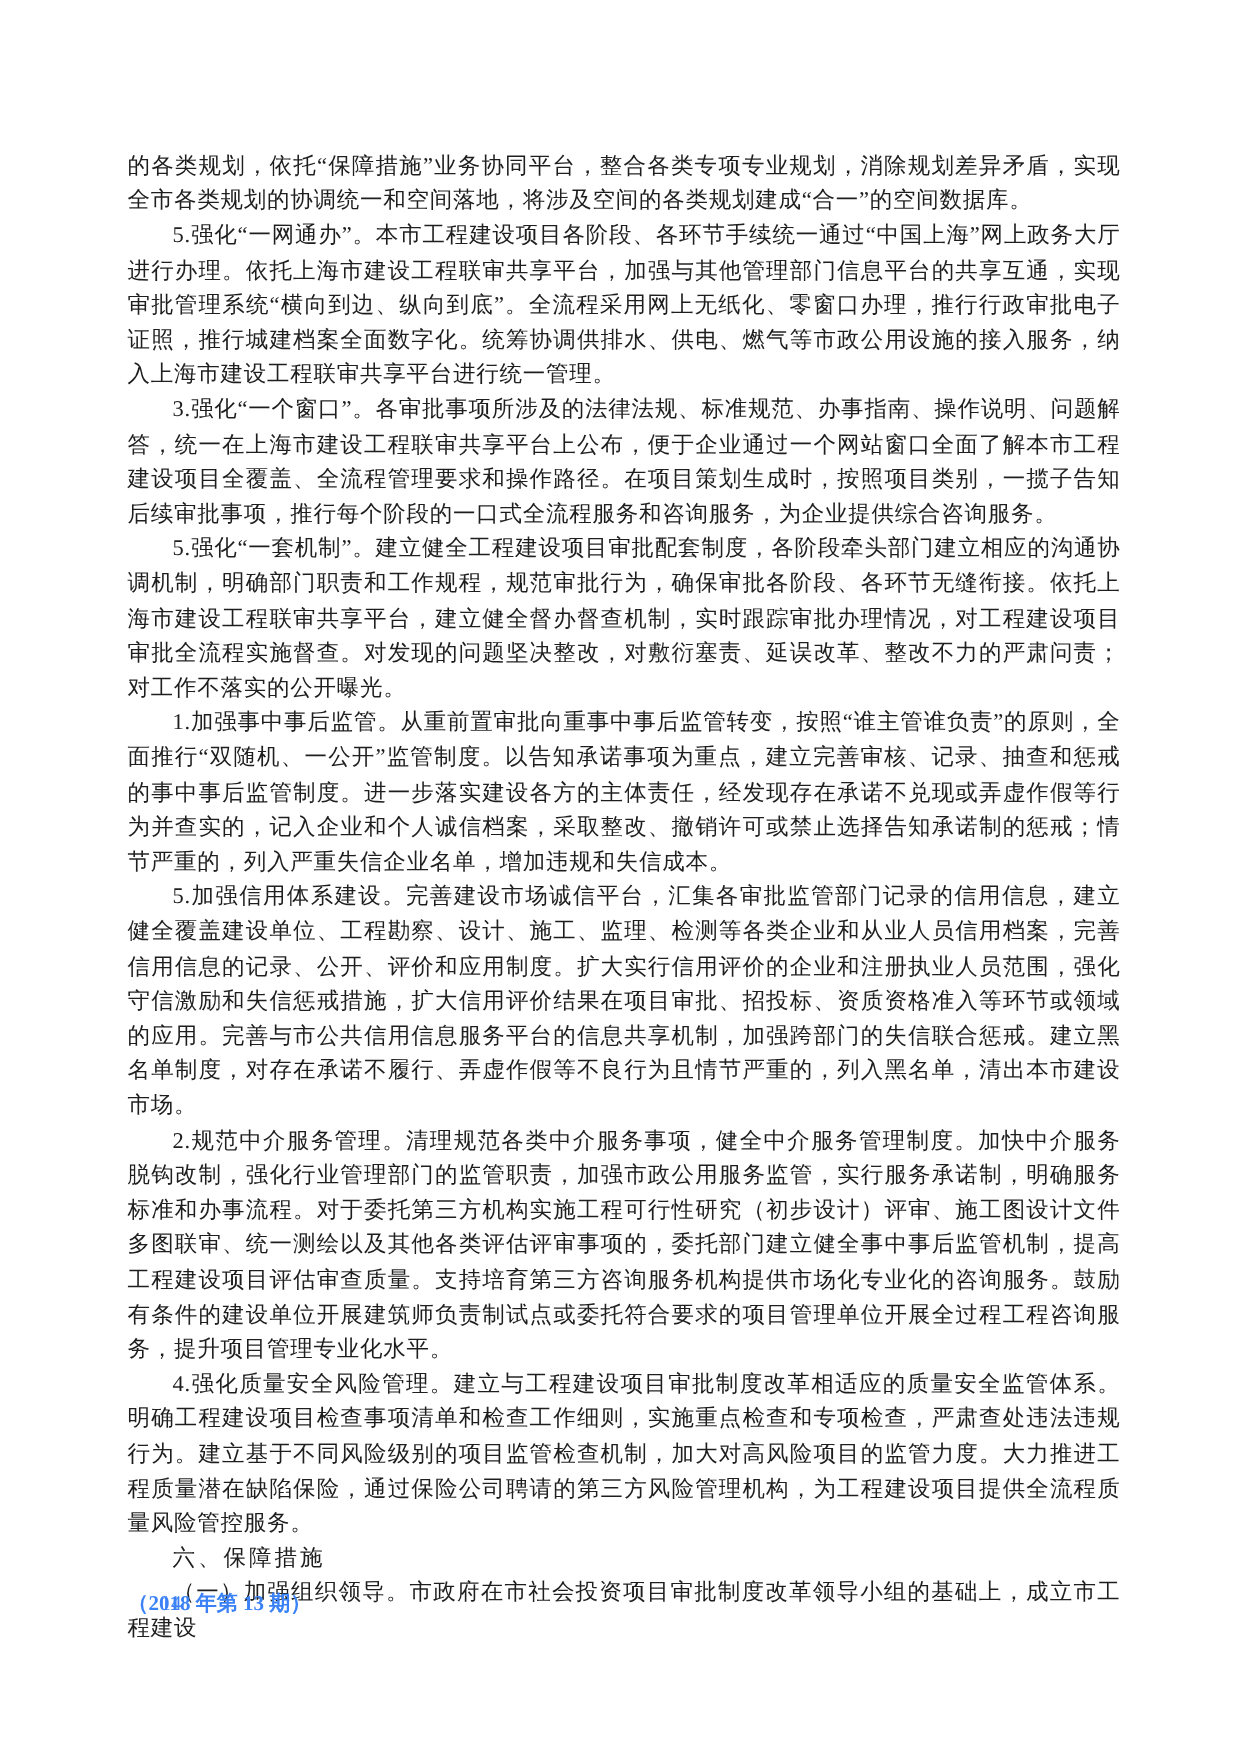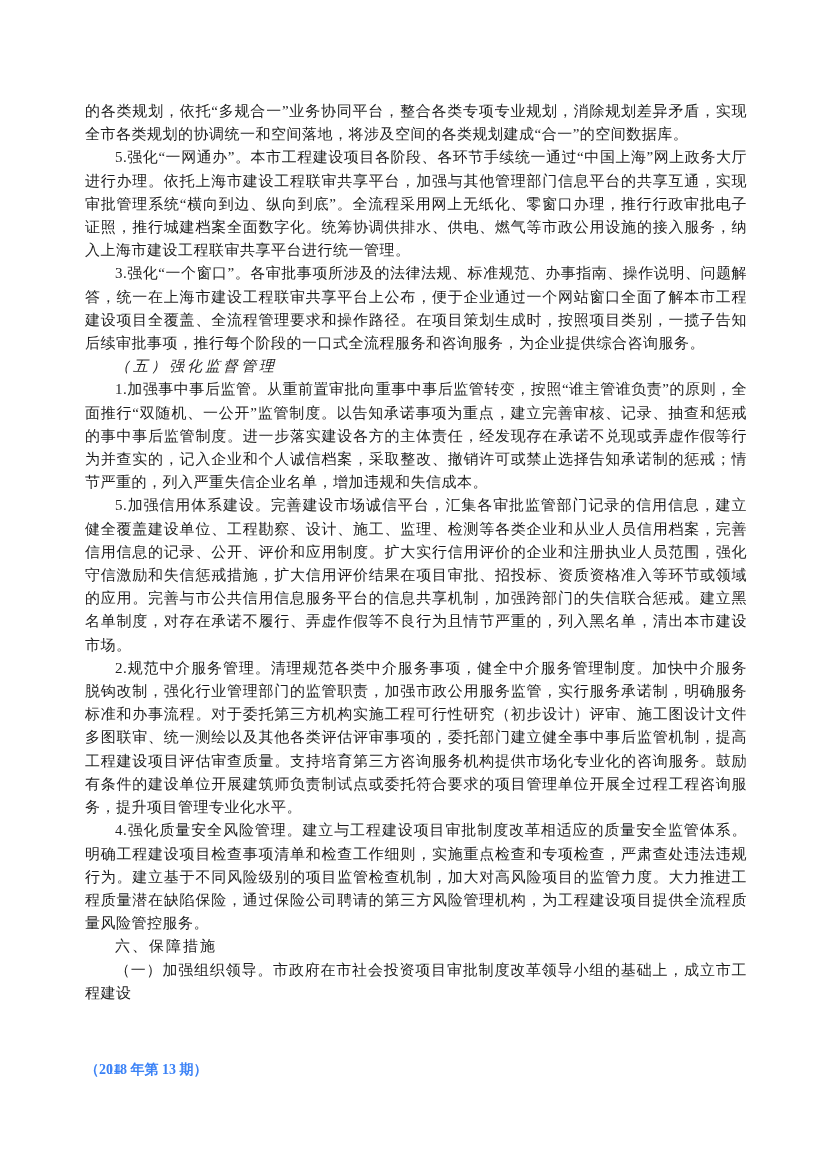--- a/index.html
+++ b/index.html
@@ -62,24 +62,24 @@
     width: 100%;
     text-align: left;
     font-weight: bold;
   }
 </style>
 </head>
 <body>
 
 <div class="page">
   <main class="doc-body" id="doc-body">
-      <p class="para continuation">的各类规划，依托“多规合一”业务协同平台，整合各类专项专业规划，消除规划差异矛盾，实现全市各类规划的协调统一和空间落地，将涉及空间的各类规划建成“合一”的空间数据库。</p>
+      <p class="para continuation">的各类规划，依托“保障措施”业务协同平台，整合各类专项专业规划，消除规划差异矛盾，实现全市各类规划的协调统一和空间落地，将涉及空间的各类规划建成“合一”的空间数据库。</p>
       <p class="para body">5.强化“一网通办”。本市工程建设项目各阶段、各环节手续统一通过“中国上海”网上政务大厅进行办理。依托上海市建设工程联审共享平台，加强与其他管理部门信息平台的共享互通，实现审批管理系统“横向到边、纵向到底”。全流程采用网上无纸化、零窗口办理，推行行政审批电子证照，推行城建档案全面数字化。统筹协调供排水、供电、燃气等市政公用设施的接入服务，纳入上海市建设工程联审共享平台进行统一管理。</p>
       <p class="para body">3.强化“一个窗口”。各审批事项所涉及的法律法规、标准规范、办事指南、操作说明、问题解答，统一在上海市建设工程联审共享平台上公布，便于企业通过一个网站窗口全面了解本市工程建设项目全覆盖、全流程管理要求和操作路径。在项目策划生成时，按照项目类别，一揽子告知后续审批事项，推行每个阶段的一口式全流程服务和咨询服务，为企业提供综合咨询服务。</p>
-      <p class="para heading-kai">（五）强化监督管理</p>
+      <p class="para body">5.强化“一套机制”。建立健全工程建设项目审批配套制度，各阶段牵头部门建立相应的沟通协调机制，明确部门职责和工作规程，规范审批行为，确保审批各阶段、各环节无缝衔接。依托上海市建设工程联审共享平台，建立健全督办督查机制，实时跟踪审批办理情况，对工程建设项目审批全流程实施督查。对发现的问题坚决整改，对敷衍塞责、延误改革、整改不力的严肃问责；对工作不落实的公开曝光。</p>
       <p class="para body">1.加强事中事后监管。从重前置审批向重事中事后监管转变，按照“谁主管谁负责”的原则，全面推行“双随机、一公开”监管制度。以告知承诺事项为重点，建立完善审核、记录、抽查和惩戒的事中事后监管制度。进一步落实建设各方的主体责任，经发现存在承诺不兑现或弄虚作假等行为并查实的，记入企业和个人诚信档案，采取整改、撤销许可或禁止选择告知承诺制的惩戒；情节严重的，列入严重失信企业名单，增加违规和失信成本。</p>
       <p class="para body">5.加强信用体系建设。完善建设市场诚信平台，汇集各审批监管部门记录的信用信息，建立健全覆盖建设单位、工程勘察、设计、施工、监理、检测等各类企业和从业人员信用档案，完善信用信息的记录、公开、评价和应用制度。扩大实行信用评价的企业和注册执业人员范围，强化守信激励和失信惩戒措施，扩大信用评价结果在项目审批、招投标、资质资格准入等环节或领域的应用。完善与市公共信用信息服务平台的信息共享机制，加强跨部门的失信联合惩戒。建立黑名单制度，对存在承诺不履行、弄虚作假等不良行为且情节严重的，列入黑名单，清出本市建设市场。</p>
       <p class="para body">2.规范中介服务管理。清理规范各类中介服务事项，健全中介服务管理制度。加快中介服务脱钩改制，强化行业管理部门的监管职责，加强市政公用服务监管，实行服务承诺制，明确服务标准和办事流程。对于委托第三方机构实施工程可行性研究（初步设计）评审、施工图设计文件多图联审、统一测绘以及其他各类评估评审事项的，委托部门建立健全事中事后监管机制，提高工程建设项目评估审查质量。支持培育第三方咨询服务机构提供市场化专业化的咨询服务。鼓励有条件的建设单位开展建筑师负责制试点或委托符合要求的项目管理单位开展全过程工程咨询服务，提升项目管理专业化水平。</p>
       <p class="para body">4.强化质量安全风险管理。建立与工程建设项目审批制度改革相适应的质量安全监管体系。明确工程建设项目检查事项清单和检查工作细则，实施重点检查和专项检查，严肃查处违法违规行为。建立基于不同风险级别的项目监管检查机制，加大对高风险项目的监管力度。大力推进工程质量潜在缺陷保险，通过保险公司聘请的第三方风险管理机构，为工程建设项目提供全流程质量风险管控服务。</p>
       <p class="para heading-bold">六、保障措施</p>
       <p class="para body">（一）加强组织领导。市政府在市社会投资项目审批制度改革领导小组的基础上，成立市工程建设</p>
     </main>
   <div class="footer">
     <span class="page-num">14</span>
     <span class="issue">（2018 年第 13 期）</span>

